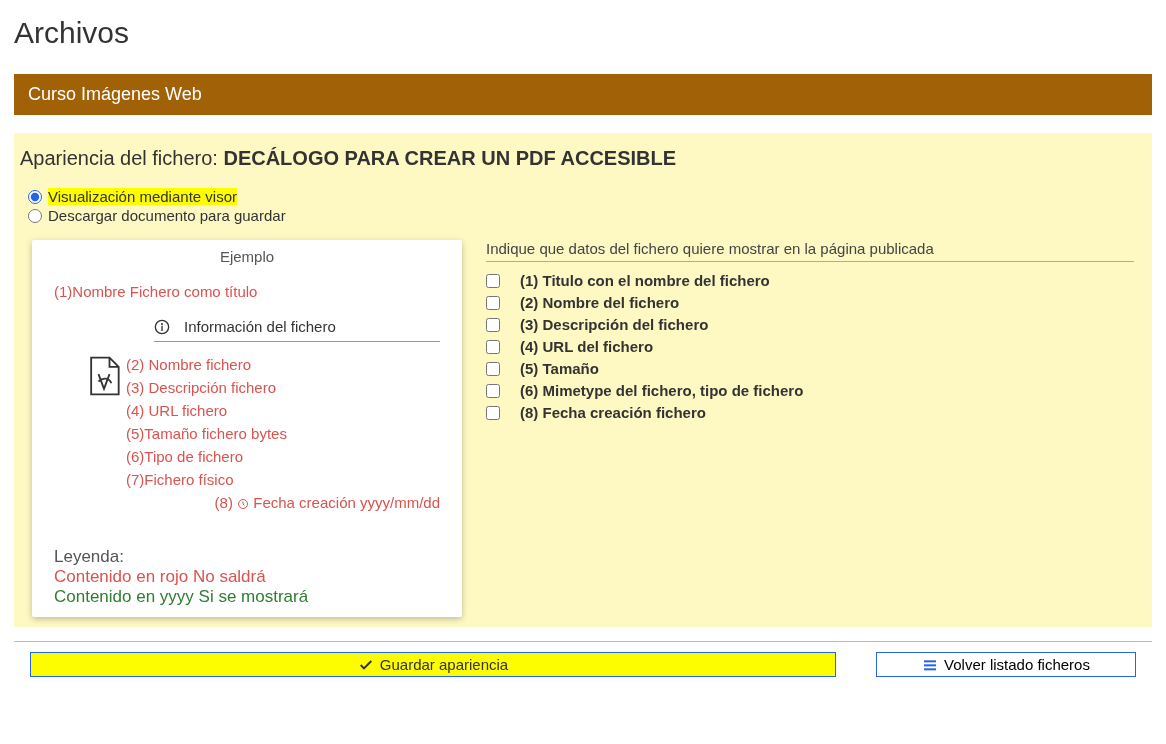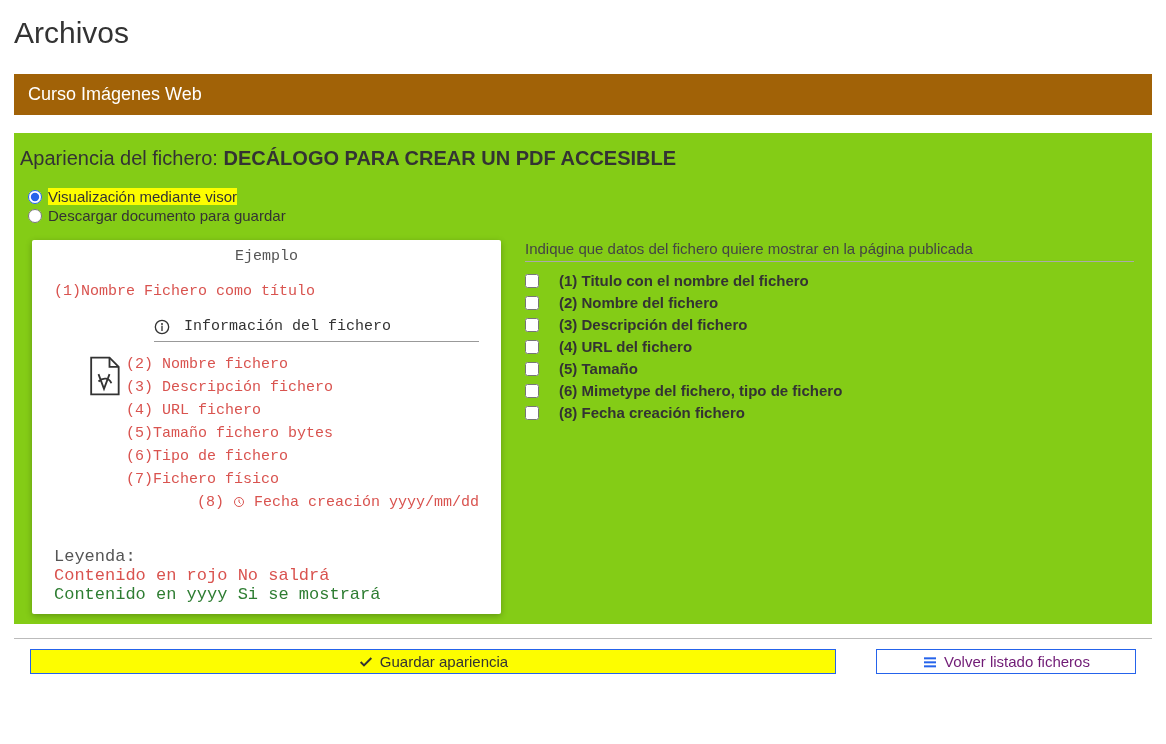--- a/index.html
+++ b/index.html
@@ -1,30 +1,30 @@
 <!DOCTYPE html>
 <html><head>
   <meta charset="utf-8">
   <style>
     * { box-sizing: border-box; margin: 0; padding: 0; }
     body { font-family: "Segoe UI", Arial, sans-serif; background: #fff; color: #333; font-size: 14px; }
     .wrap { width: 1166px; margin: 0 auto; padding: 8px 14px; }
     h1.page-title { font-size: 30px; font-weight: 400; color: #333; margin: 8px 0 24px 0; }
     .bar { background: #a16207; color: #fff; font-size: 18px; font-weight: 400; padding: 10px 14px; margin-bottom: 18px; }
-    .panel { background: #84cc16; padding: 6px 0 10px 0; }
+    .panel { background: #fef9c3; padding: 6px 0 10px 0; }
     h2.section-title { font-size: 20px; font-weight: 400; color: #333; padding: 8px 6px 16px 6px; }
     h2.section-title .thin { font-weight: 400; }
     h2.section-title .bold { font-weight: 700; }
     .mode-label { font-weight: 700; font-size: 15px; padding: 0 6px 10px 10px; }
     .radios { padding: 0 14px 14px 14px; }
     .radio-row { display: flex; align-items: center; gap: 6px; margin: 2px 0; font-size: 15px; }
     .radio-row input[type=radio] { accent-color: #2563eb; width:14px; height:14px; }
     .hl-yellow { background: #fdfd00; }
     .twocol { display: flex; gap: 24px; padding: 0 18px; }
-    .col-left { width: 469px; font-family: Liberation Mono, monospace; }
+    .col-left { width: 430px; }
     .col-right { flex: 1; }
     .example-card { background: #fff; box-shadow: 0 2px 6px rgba(0,0,0,.25); border-radius: 2px; padding: 8px 0 10px 0; }
     .example-title { text-align: center; font-size: 15px; color: #555; margin-bottom: 18px; }
     .example-inner { padding: 0 22px; }
     .red { color: #d9534f; }
     .ex1 { font-size: 15px; margin-bottom: 8px; }
     .info-box { padding: 6px 0 10px 0; }
     .info-head { display:flex; align-items:center; gap:14px; font-size:15px; color:#333; border-bottom:1px solid #999; padding: 4px 0 6px 0; margin-left: 100px; margin-bottom:8px;}
     .info-rows { display:flex; gap: 24px; }
     .pdf-icon-area { width: 48px; padding: 4px 0 0 28px; }
@@ -33,21 +33,21 @@
     .ex8 { text-align: right; font-size: 13px; color:#d9534f; margin-top:4px; }
     .legend { font-size: 17px; color:#555; padding: 4px 6px 0 22px; margin-top: 16px; }
     .legend .lr { color:#d9534f; }
     .legend .lg { color:#2e7d32; }
     .right-head { font-size: 15px; color:#444; border-bottom:1px solid #aaa; padding: 0 0 4px 0; margin-bottom:10px; }
     .check-list label { display:flex; align-items:center; gap:20px; font-size:15px; margin: 5px 0; }
     .check-list input[type=checkbox]{ width:14px; height:14px;}
     .check-list b { font-weight:700; }
     .divider { border:0; border-top:1px solid #bbb; margin: 14px 0 10px 0; }
     .btn-row { display:flex; align-items:center; gap: 40px; padding: 0 16px; }
-    .btn { border: 1px solid #2563eb; color:#701a75; background:#fff; text-align:center; padding:3px 10px; font-size:15px; display:inline-flex; align-items:center; justify-content:center; gap:6px; cursor:pointer; }
+    .btn { border: 1px solid #2563eb; color:#000000; background:#fff; text-align:center; padding:3px 10px; font-size:15px; display:inline-flex; align-items:center; justify-content:center; gap:6px; cursor:pointer; }
     .btn-save { flex: 1; background: #fdfd00; color:#333; border-color:#2563eb; }
     .btn-save .chk { color:#333; }
     .btn-back { width: 260px; }
     svg.icon { width:16px; height:16px; flex-shrink:0; }
     svg.pdf { width:44px; height:44px; }
   </style>
 </head>
 <body>
 
 <div class="wrap">

